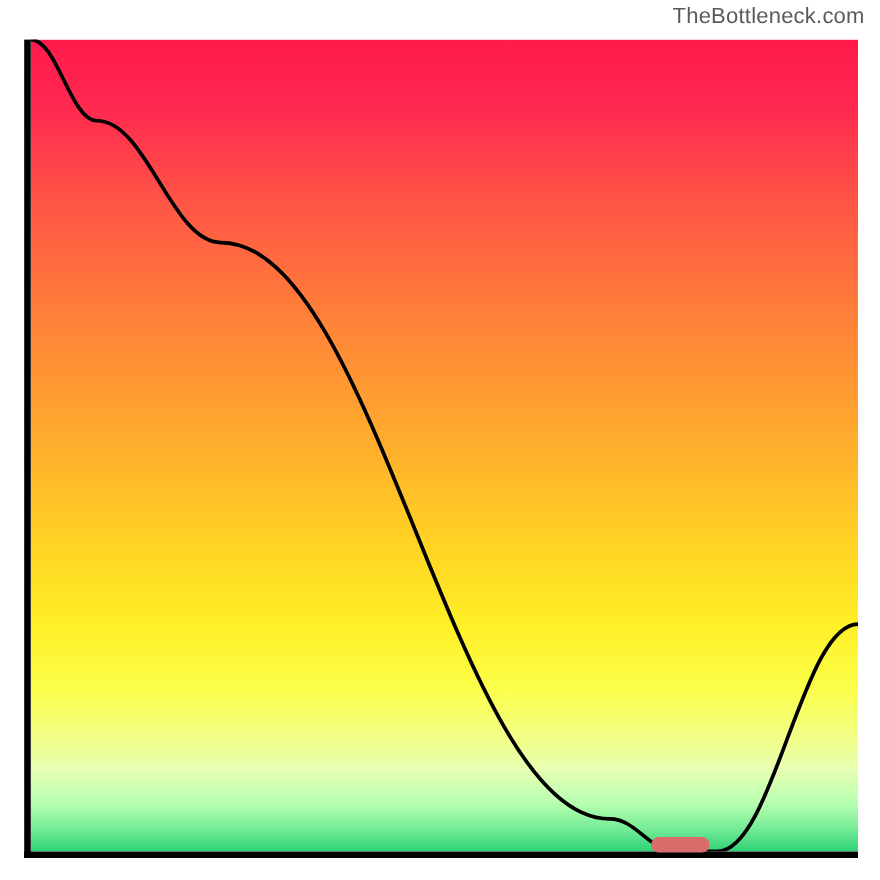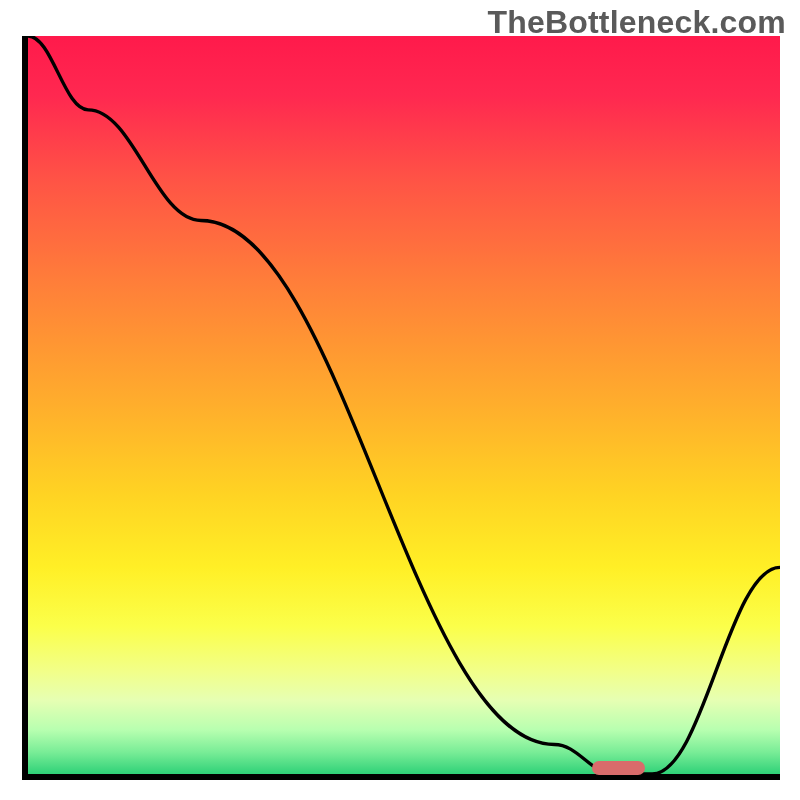--- a/index.html
+++ b/index.html
@@ -13,22 +13,22 @@
   }
   .container {
     position: relative;
     width: 800px;
     height: 800px;
   }
   .watermark {
     position: absolute;
     top: 4px;
     right: 14px;
-    font-size: 32px;
-    font-weight: 700;
+    font-size: 20px;
+    font-weight: 400;
     color: #5a5a5a;
     letter-spacing: 0.2px;
     z-index: 10;
   }
   .chart-frame {
     position: absolute;
     top: 36px;
     left: 22px;
     width: 758px;
     height: 744px;

